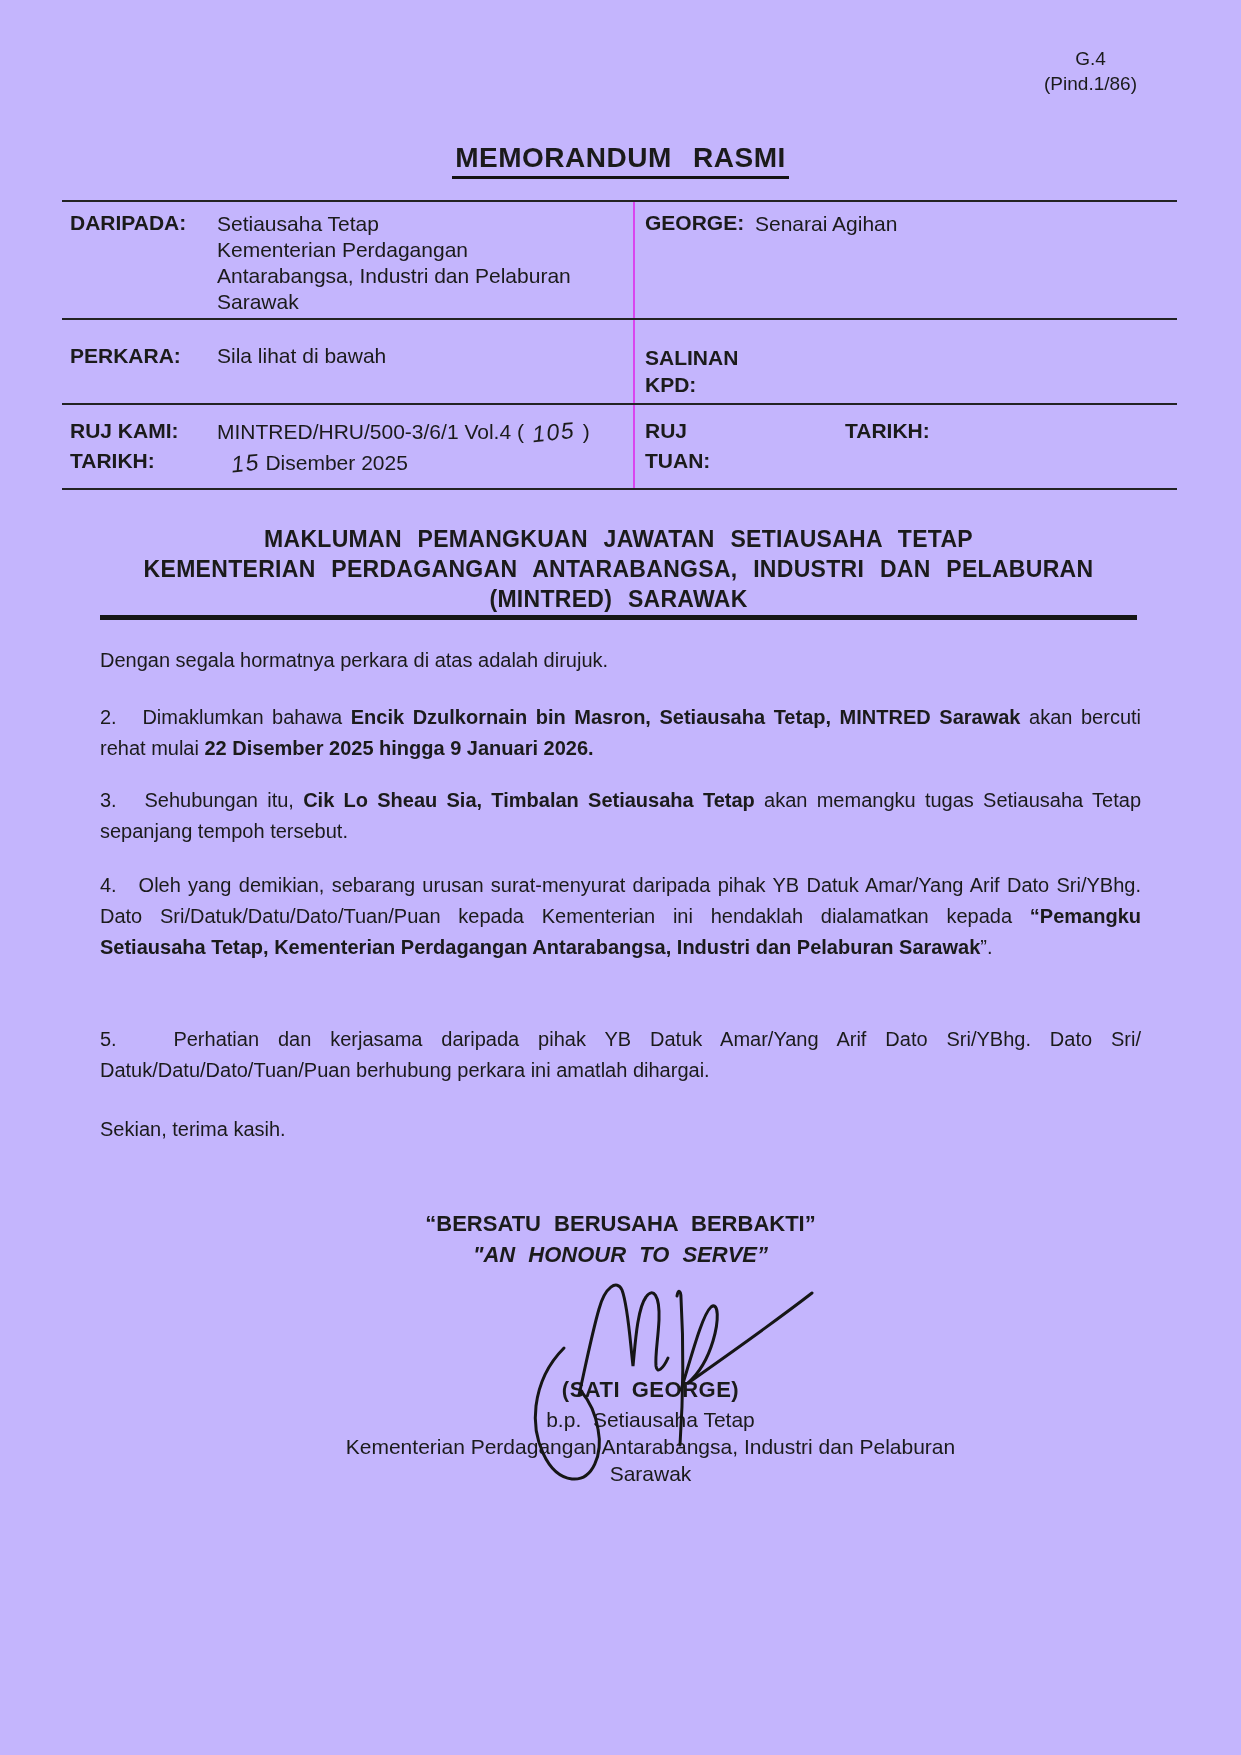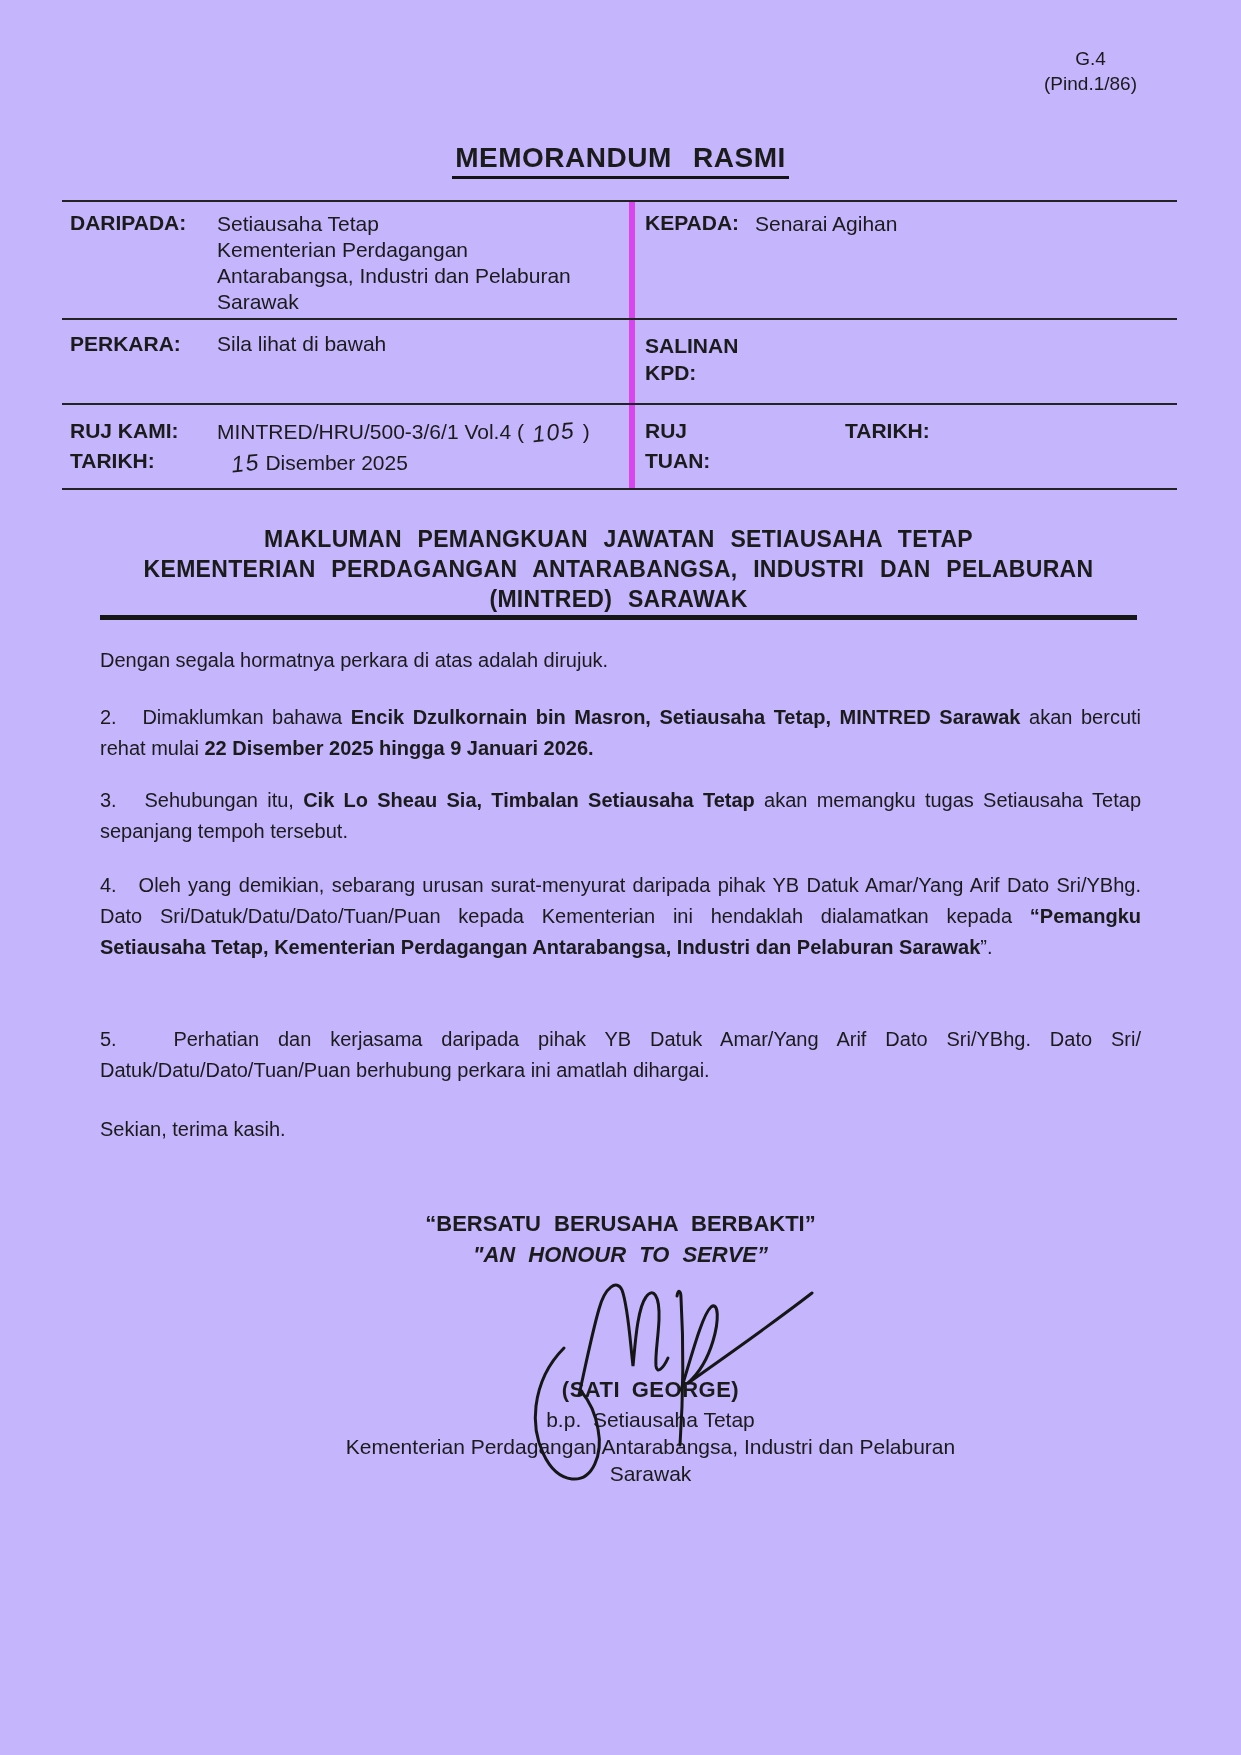--- a/index.html
+++ b/index.html
@@ -31,23 +31,23 @@
     left:62px;top:200px;width:1115px;
     border-top:2px solid #232323;border-bottom:2px solid #232323;
     font-size:21px;
   }
   .t-row{display:grid;grid-template-columns:573px 1fr;}
   .t-row.sep{border-bottom:2px solid #232323;}
   .r1{height:116px;}
   .r2{height:83px;}
   .r3{height:83px;}
   .cell{display:flex;align-items:flex-start;}
-  .cell-l{border-right:6px solid #d946ef;}
+  .cell-l{border-right:2px solid #d946ef;}
   .r1 .cell{padding-top:9px;}
-  .r2 .cell{padding-top:12px;}
+  .r2 .cell{padding-top:24px;}
   .r3 .cell{padding-top:11px;}
   .cell .lbl{font-weight:bold;flex:0 0 auto;}
   .cell-l .lbl{width:155px;padding-left:8px;box-sizing:border-box;}
   .cell-r .lbl{width:120px;padding-left:10px;box-sizing:border-box;}
   .cell .val{flex:1 1 auto;padding-right:6px;}
   .r1 .val{line-height:26px;}
   .lh27{line-height:27px;}
   .r3 .cell{line-height:30px;}
   .r3 .cell-r .lbl{width:210px;}
   .val-line2{padding-left:14px;}
@@ -106,21 +106,21 @@
   <div class="abs memo-table">
     <div class="t-row r1 sep">
       <div class="cell cell-l">
         <span class="lbl">DARIPADA:</span>
         <span class="val preline">Setiausaha Tetap
 Kementerian Perdagangan
 Antarabangsa, Industri dan Pelaburan
 Sarawak</span>
       </div>
       <div class="cell cell-r">
-        <span class="lbl">KEPADA:</span>
+        <span class="lbl">GEORGE:</span>
         <span class="val">Senarai Agihan</span>
       </div>
     </div>
     <div class="t-row r2 sep">
       <div class="cell cell-l">
         <span class="lbl">PERKARA:</span>
         <span class="val">Sila lihat di bawah</span>
       </div>
       <div class="cell cell-r lh27">
         <span class="lbl preline">SALINAN

